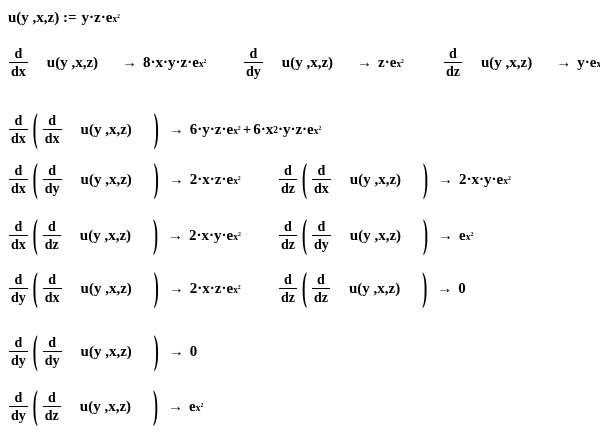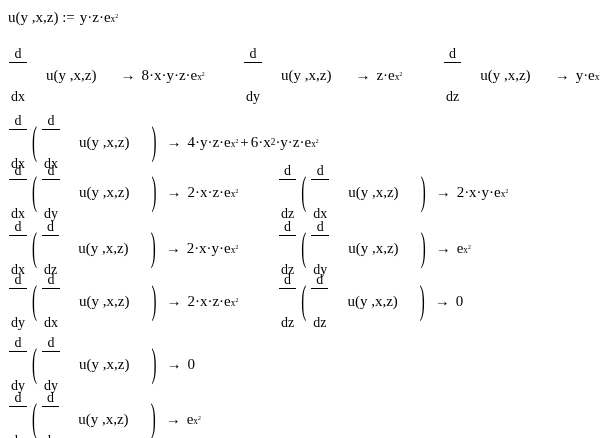--- a/index.html
+++ b/index.html
@@ -18,20 +18,21 @@
     position: relative;
     width: 600px;
     height: 438px;
     background: #ffffff;
   }
   .row {
     position: absolute;
     display: flex;
     align-items: center;
     white-space: nowrap;
+    font-weight: bold;
   }
   .expr {
     display: inline-flex;
     align-items: center;
     font-family: "Liberation Serif", serif;
     font-size: 15px;
     line-height: 1;
   }
   
   .frac {
@@ -48,21 +49,20 @@
     padding: 0 2px 1px 2px;
   }
   .frac .bar {
     width: 100%;
     min-width: 17px;
     height: 1px;
     background: #000;
   }
   .frac .den {
     padding: 1px 2px 0 2px;
-    margin-top: 25px;
   }
   .paren {
     display: inline-block;
     font-size: 15px;
     transform: scaleY(2.6);
     transform-origin: center;
     margin: 0 4px;
     font-family: "Liberation Serif", serif;
   }
   .fn {
@@ -146,21 +146,21 @@
       </span>
       <span class="paren">(</span>
       <span class="frac">
         <span class="num">d</span>
         <span class="bar"></span>
         <span class="den">dx</span>
       </span>
       <span class="fn">u(y ,x,z)</span>
       <span class="paren">)</span>
       <span class="arrow">→</span>
-      <span>4·y·z·e</span>
+      <span>6·y·z·e</span>
         <span class="sup2"><span>x</span><span class="sup2">2</span></span>
       <span class="op">+</span>
       <span>6·x</span>
         <span class="sup2">2</span>
         <span>·y·z·e</span>
         <span class="sup2"><span>x</span><span class="sup2">2</span></span>
     </span>
   </div>
 
   <div class="row" style="left:8px; top:163px;">

